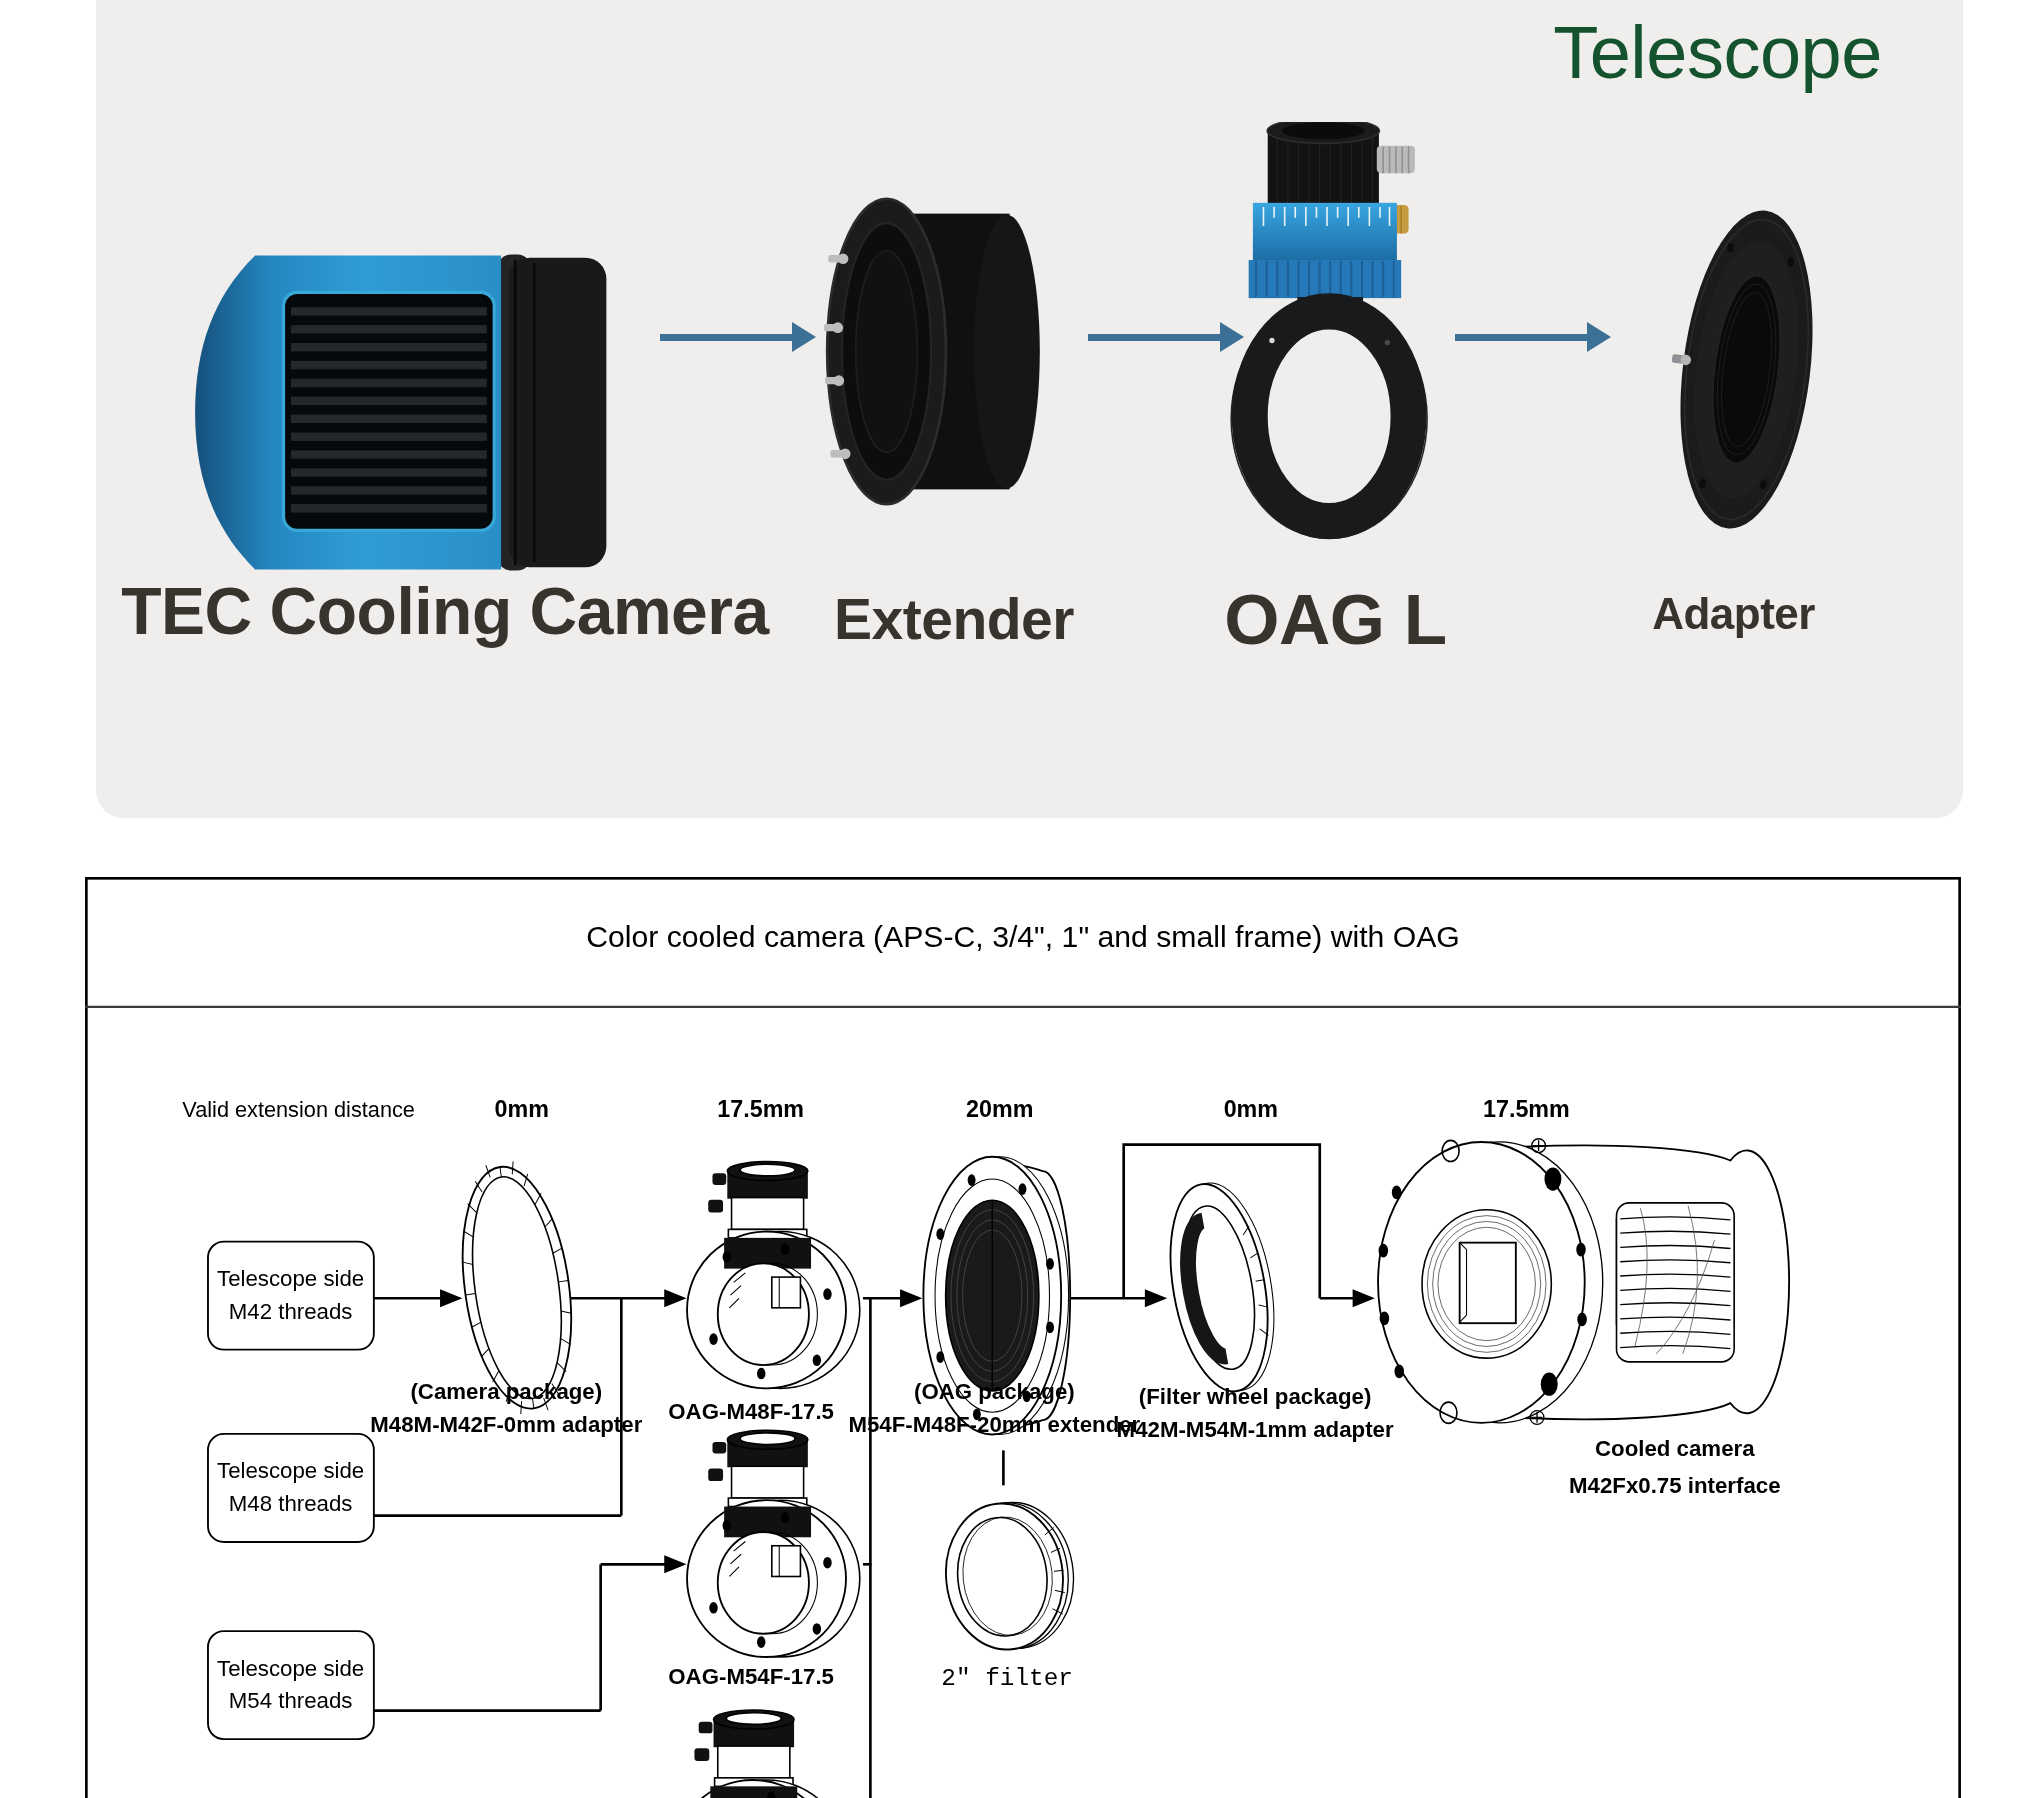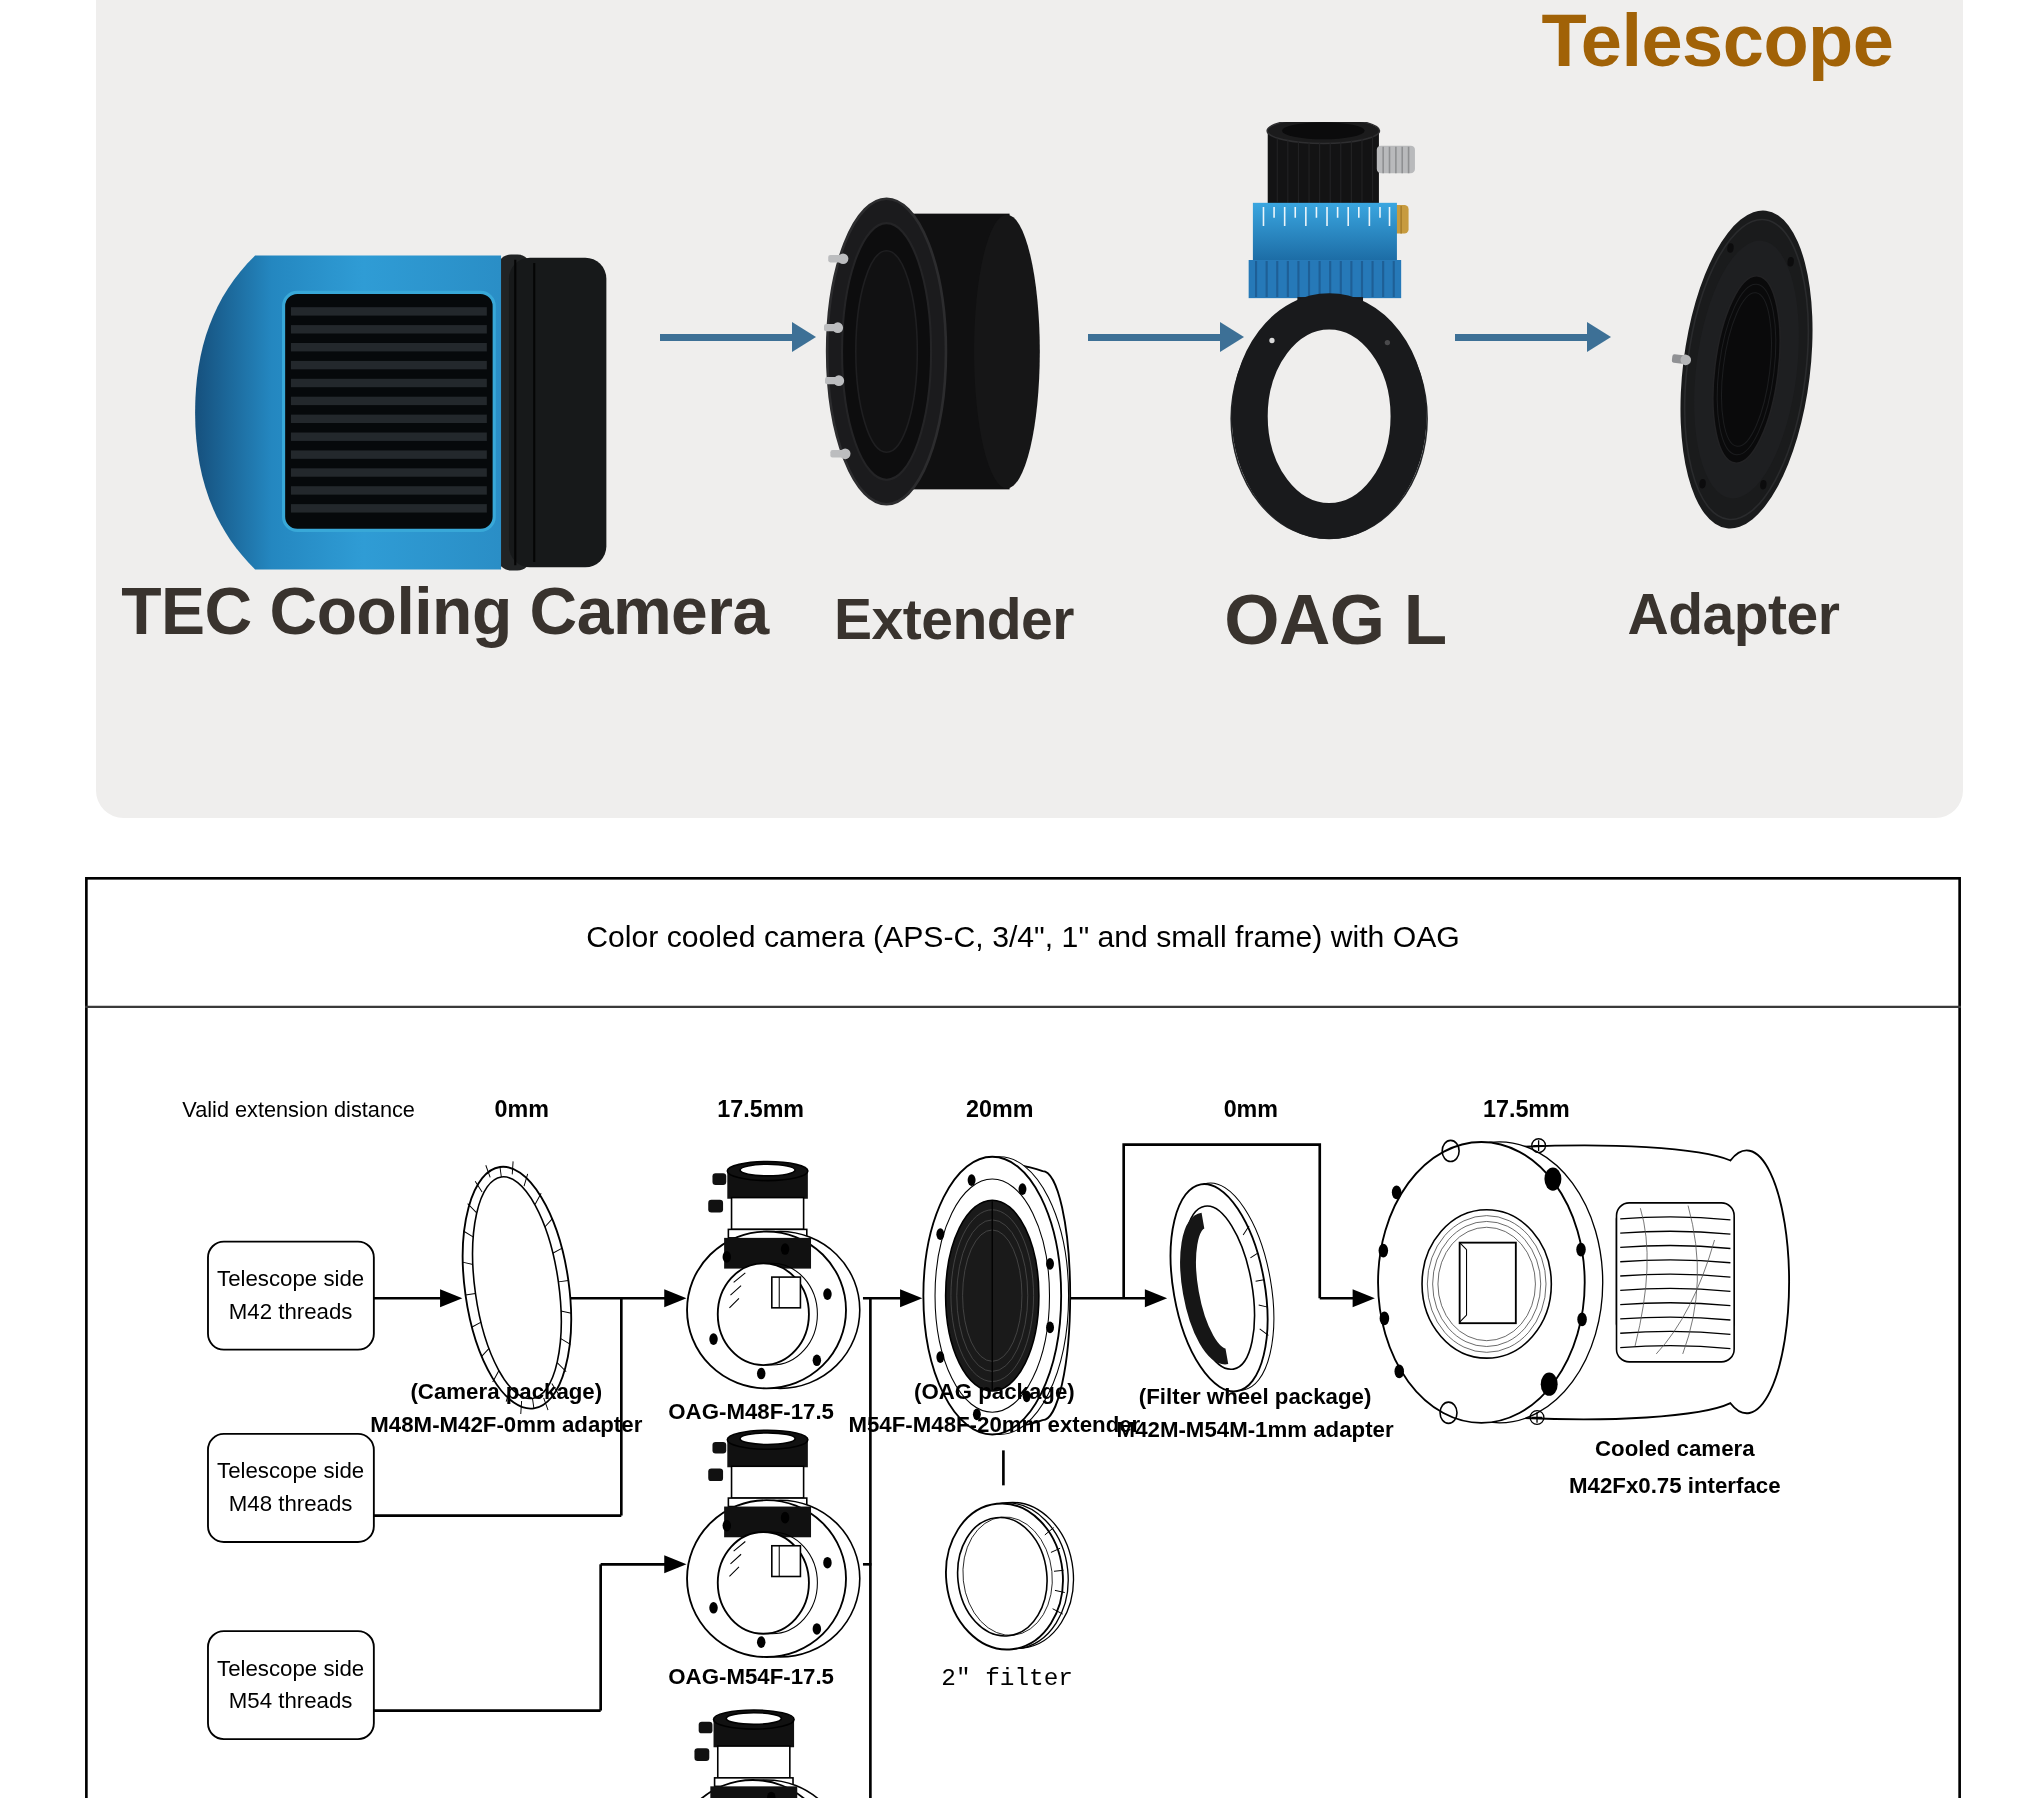--- a/index.html
+++ b/index.html
@@ -2,21 +2,21 @@
 <html style="font-size:8.5px"><head>
 <meta charset="utf-8">
 <style>
   html,body{margin:0;padding:0;background:#ffffff;}
   body{width:2035px;height:1798px;overflow:hidden;font-family:"Liberation Sans",sans-serif;position:relative;}
   .abs{position:absolute;}
   
   #top-panel{left:96px;top:-37px;width:1867px;height:855px;background:#efeeed;border-radius:27.6px;}
   .prod-label{position:absolute;display:flex;align-items:center;justify-content:center;
     color:#39332e;font-weight:600;letter-spacing:-0.5px;white-space:nowrap;}
-  #telescope-label{left:1553px;top:0px;width:329px;height:80px;font-size:74px;color:#a16207;font-weight:700;}
+  #telescope-label{left:1553px;top:12px;width:329px;height:80px;font-size:74px;color:#14532d;font-weight:400;}
   .blue-arrow{position:absolute;height:6.9px;background:#3d7096;top:334px;}
   .blue-arrow:after{content:"";position:absolute;right:-23px;top:-11.7px;border-left:24.4px solid #3d7096;
     border-top:15px solid transparent;border-bottom:15px solid transparent;}
   
   #diagram-wrap{left:85px;top:877px;width:1876px;height:921px;}
   text{font-family:"Liberation Sans",sans-serif;fill:#000;}
   .t-title{font-size:57px;font-weight:400;letter-spacing:0px;}
   .t-mm{font-size:44px;font-weight:600;}
   .t-valid{font-size:41px;font-weight:500;}
   .t-box{font-size:42px;font-weight:500;}
@@ -135,21 +135,21 @@
   </g>
 </svg>
 
 <div class="blue-arrow" style="left:660px;width:133px"></div>
 <div class="blue-arrow" style="left:1088px;width:133px"></div>
 <div class="blue-arrow" style="left:1455px;width:133px"></div>
 
 <div class="abs prod-label" style="left:180px;top:572px;width:530px;height:77px;font-size:66px">TEC Cooling Camera</div>
 <div class="abs prod-label" style="left:795px;top:582px;width:318px;height:74px;font-size:57px">Extender</div>
 <div class="abs prod-label" style="left:1203px;top:582px;width:265px;height:74px;font-size:71px">OAG L</div>
-<div class="abs prod-label" style="left:1601px;top:577px;width:265px;height:74px;font-size:57px">Adapter</div>
+<div class="abs prod-label" style="left:1601px;top:577px;width:265px;height:74px;font-size:44px">Adapter</div>
 
 <div id="diagram-wrap" class="abs">
 <svg width="1876" height="921" viewBox="0 0 3540 1738">
   <defs>
 
     <g id="oag">
       <g>
         <rect x="-102" y="-258" width="26" height="22" rx="6" fill="#111"></rect>
         <rect x="-110" y="-208" width="28" height="24" rx="6" fill="#111"></rect>
         <path d="M -74 -262 H 78 V -210 H -74 Z" fill="#111"></path>

